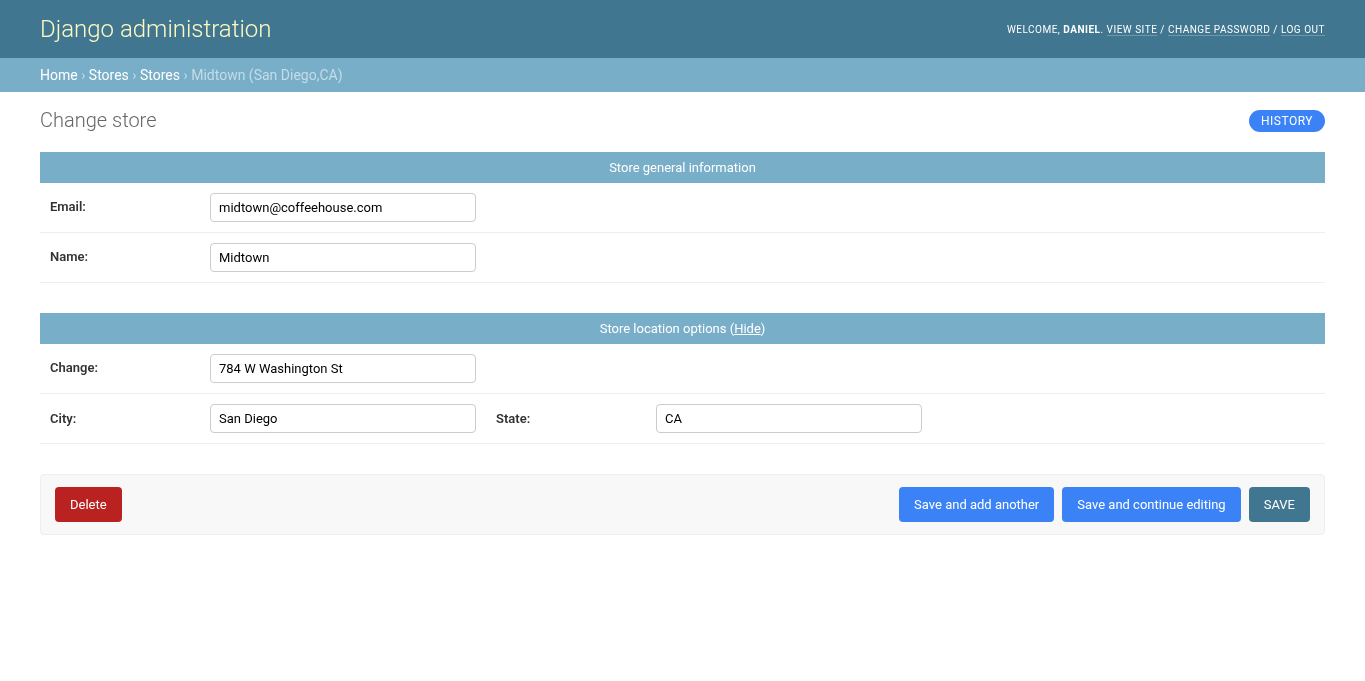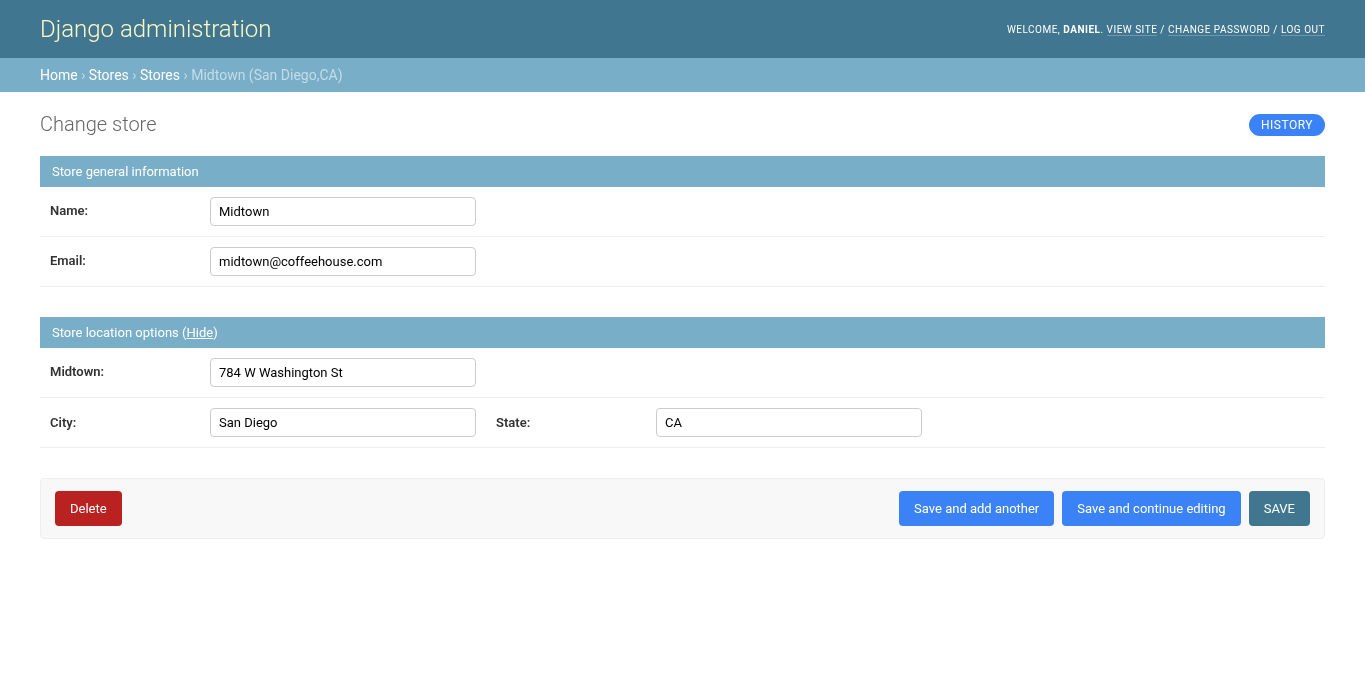--- a/index.html
+++ b/index.html
@@ -9,27 +9,27 @@
 #header { background: #417690; color: #fff; padding: 15px 40px; display: flex; justify-content: space-between; align-items: center; }
 #branding h1 { font-size: 24px; font-weight: 300; color: #f5dd5d; margin: 0; }
 #branding h1 a { color: #fef9c3; }
 #user-tools { font-size: 10px; letter-spacing: 0.5px; text-transform: uppercase; text-align: right; color: #fff; }
 #user-tools a { color: #fff; border-bottom: 1px solid rgba(255,255,255,0.25); }
 #user-tools strong { font-weight: bold; }
 
 .breadcrumbs { background: #79aec8; padding: 9px 40px; color: #c4dce8; font-size: 14px; }
 .breadcrumbs a { color: #fff; }
 
-#content { padding: 20px 40px; }
+#content { padding: 4px 40px; margin-top: 12px; }
 .content-header { display: flex; justify-content: space-between; align-items: center; margin-bottom: 20px; }
 .content-header h1 { font-size: 20px; font-weight: 300; color: #666; }
 .object-tools a { background: #3b82f6; color: #fff; font-size: 12px; text-transform: uppercase; letter-spacing: 0.5px; padding: 4px 12px; border-radius: 15px; }
 
 fieldset { border: none; margin: 0 0 30px 0; padding: 0; }
-fieldset h2 { font-size: 13px; font-weight: 400; text-align: left; background: #79aec8; color: #fff; padding: 8px 12px; }
+fieldset h2 { font-size: 13px; font-weight: 400; text-align: center; background: #79aec8; color: #fff; padding: 8px 12px; }
 fieldset h2 a.collapse-toggle { color: #fff; text-decoration: underline; }
 
 .form-row { overflow: hidden; padding: 10px 0 10px 10px; border-bottom: 1px solid #eee; font-size: 13px; }
 .form-row label { float: left; width: 160px; padding: 6px 10px 0 0; font-weight: 600; color: #333; font-size: 13px; }
 .form-row input[type=text], .form-row input[type=email] { width: 266px; padding: 6px 8px; border: 1px solid #ccc; border-radius: 4px; font-size: 13px; font-family: inherit; }
 .form-row .inline-fields { display: flex; }
 .form-row .inline-fields .field-group { display: flex; align-items: center; margin-right: 20px; }
 .form-row .inline-fields label { float: none; width: 160px; padding-top: 0; }
 .form-row .inline-fields .field-group:nth-child(2) label { width: auto; min-width: 160px; }
 
@@ -65,33 +65,33 @@
     <h1>Change store</h1>
     <div class="object-tools">
       <a href="#">HISTORY</a>
     </div>
   </div>
 
   <form>
     <fieldset>
       <h2>Store general information</h2>
       <div class="form-row">
+        <label>Email:</label>
+        <input type="text" value="midtown@coffeehouse.com" style="">
+      </div>
+      <div class="form-row">
         <label>Name:</label>
         <input type="text" value="Midtown" style="">
-      </div>
-      <div class="form-row">
-        <label>Email:</label>
-        <input type="text" value="midtown@coffeehouse.com" style="">
       </div>
     </fieldset>
 
     <fieldset>
       <h2><span>Store location options (</span><a href="#" class="collapse-toggle">Hide</a><span>)</span></h2>
       <div class="form-row">
-        <label>Midtown:</label>
+        <label>Change:</label>
         <input type="text" value="784 W Washington St" style="">
       </div>
       <div class="form-row">
         <div class="inline-fields">
           <div class="field-group">
             <label>City:</label>
             <input type="text" value="San Diego" style="">
           </div>
           <div class="field-group">
             <label>State:</label>

